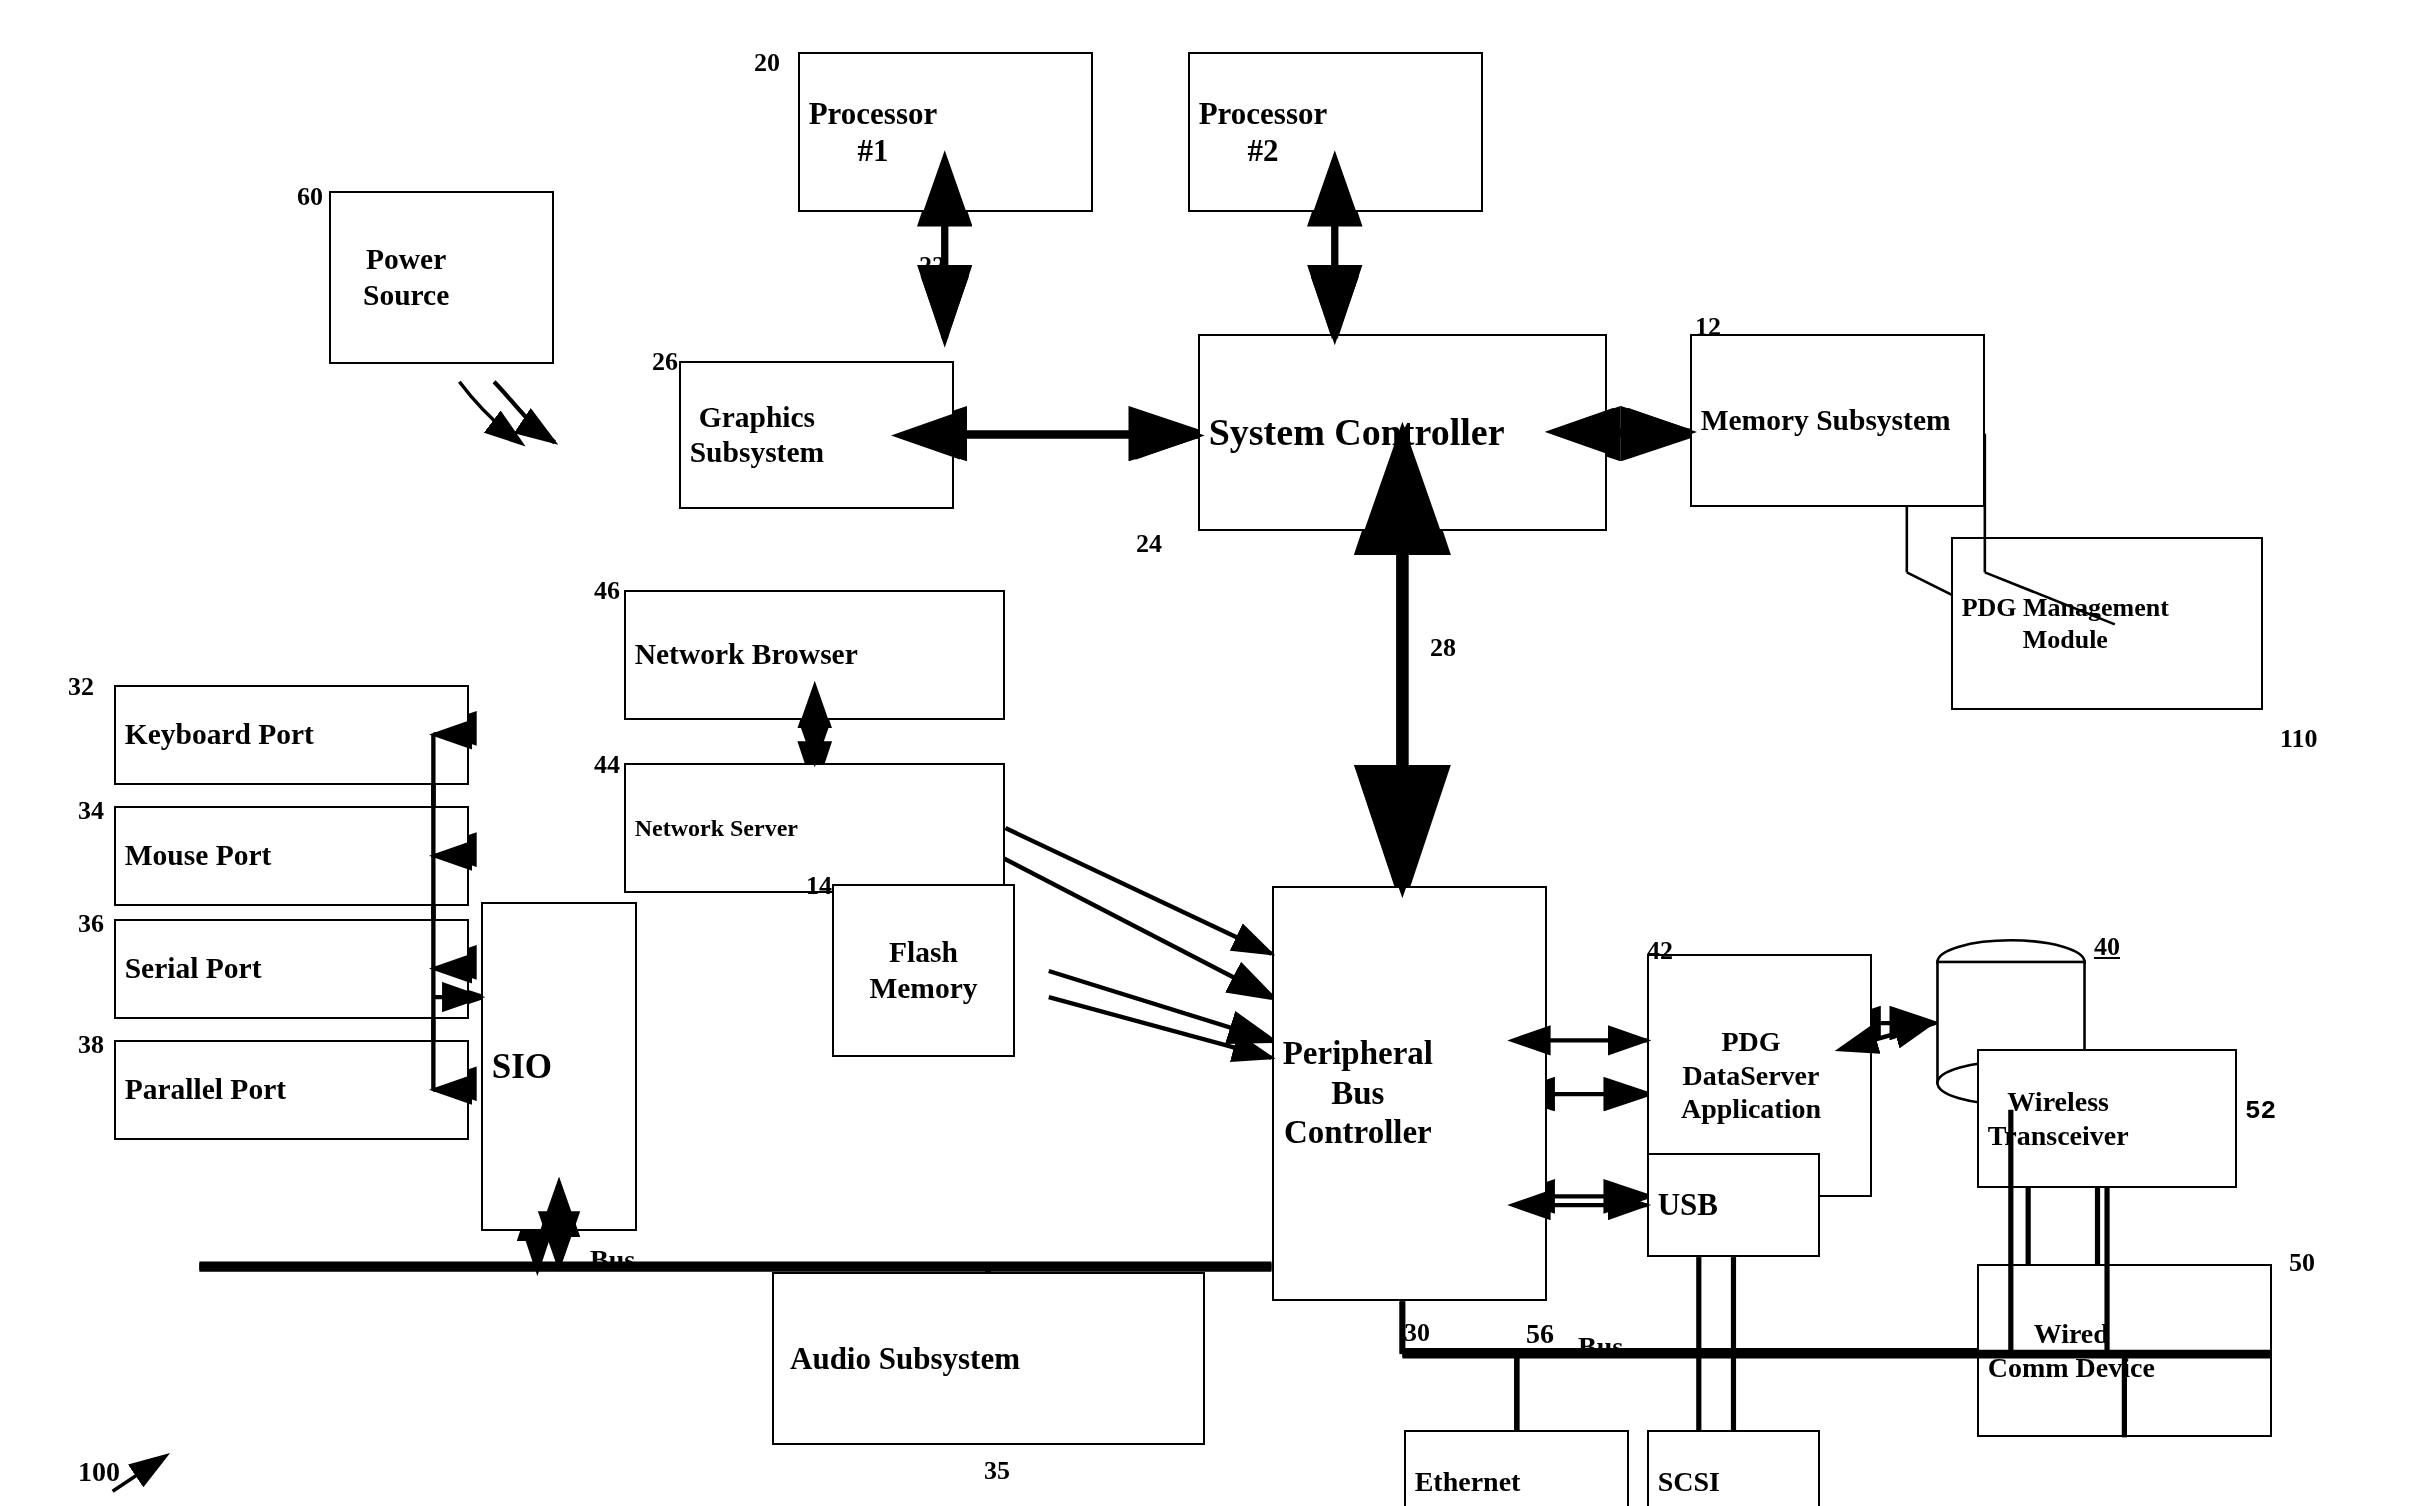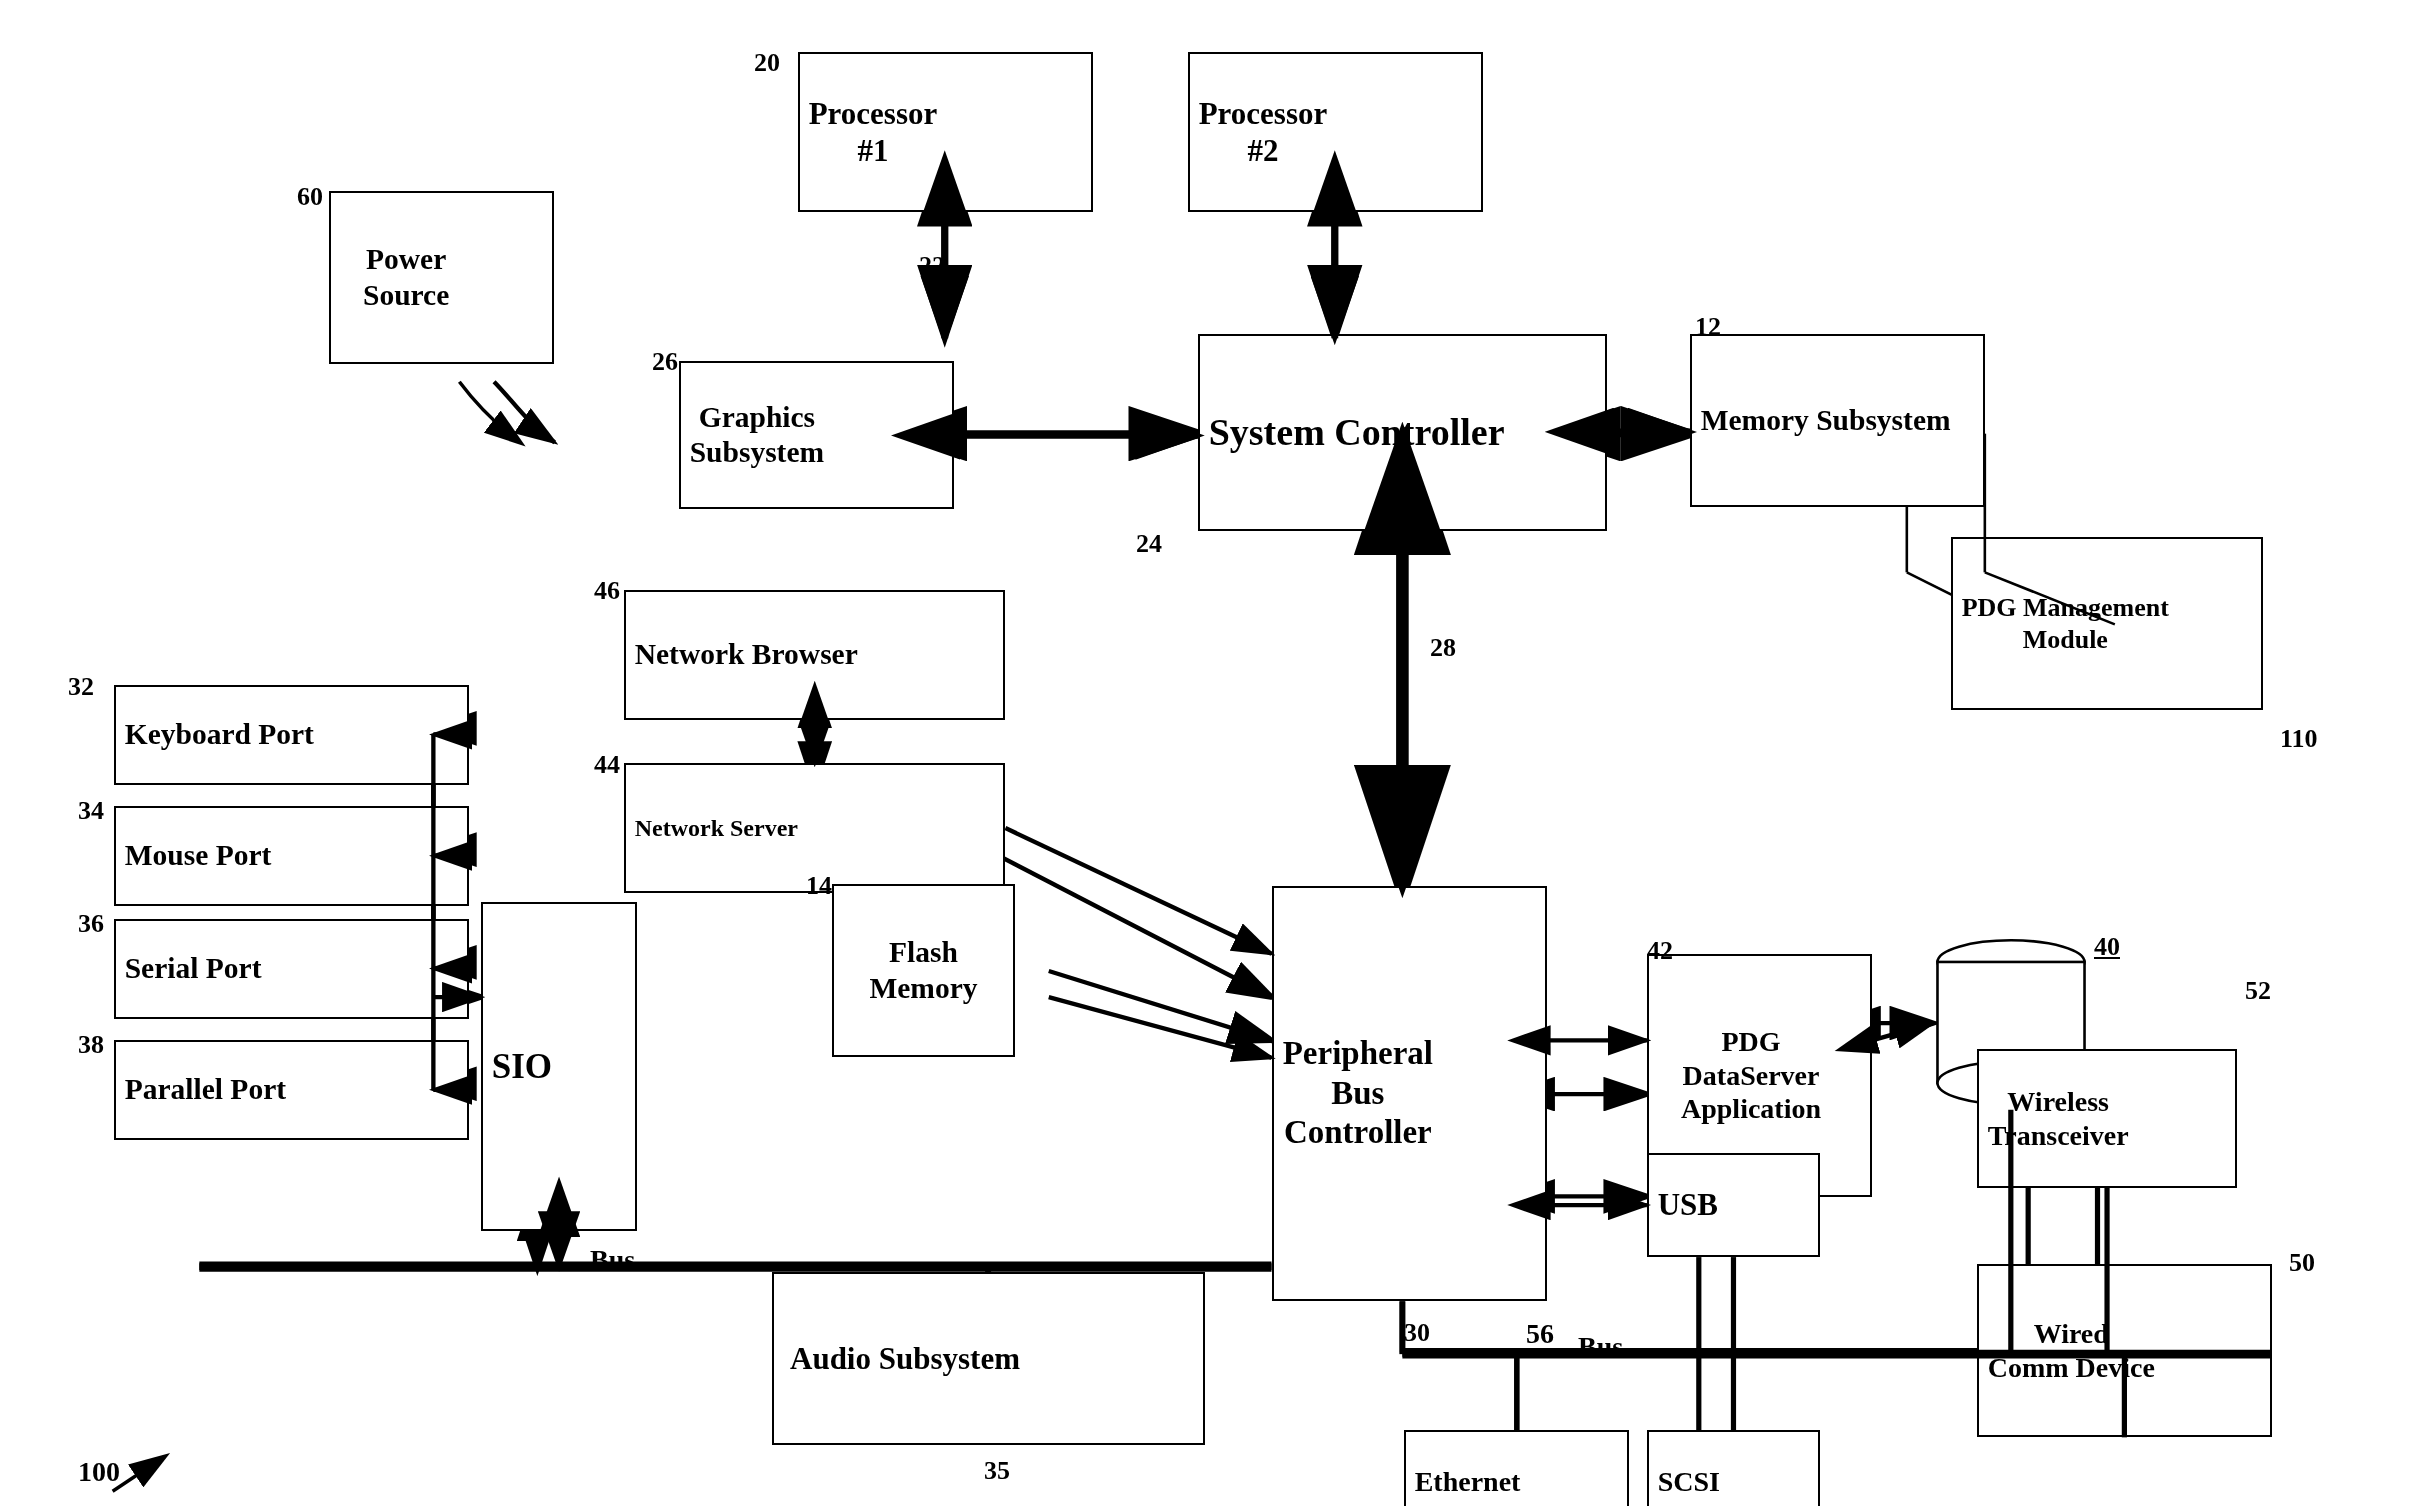--- a/index.html
+++ b/index.html
@@ -218,21 +218,21 @@
       <ellipse cx="90" cy="30" rx="85" ry="25" fill="white" stroke="black" stroke-width="3"></ellipse>
       <rect x="5" y="30" width="170" height="140" fill="white" stroke="black" stroke-width="3"></rect>
       <ellipse cx="90" cy="170" rx="85" ry="25" fill="white" stroke="black" stroke-width="3"></ellipse>
     </svg>
   </div>
   <span class="label" style="left:2094px; top:932px;text-decoration:underline;">40</span>
 
   <div class="box" style="left:1977px; top:1049px; width:260px; height:139px; font-size:28px;">
     <span>Wireless<br>Transceiver</span>
   </div>
-  <span class="label" style="left:2245px; top:976px;">52</span>
+  <span class="label" style="left:2245px; top:1096px;font-family:Liberation Mono, monospace;">52</span>
 
   <div class="box" style="left:1404px; top:1430px; width:225px; height:104px; font-size:28px;">
     <span>Ethernet</span>
   </div>
 
   <div class="box" style="left:1647px; top:1430px; width:173px; height:104px; font-size:28px;">
     <span>SCSI</span>
   </div>
 
   <div class="box" style="left:1977px; top:1264px; width:295px; height:173px; font-size:28px;">

